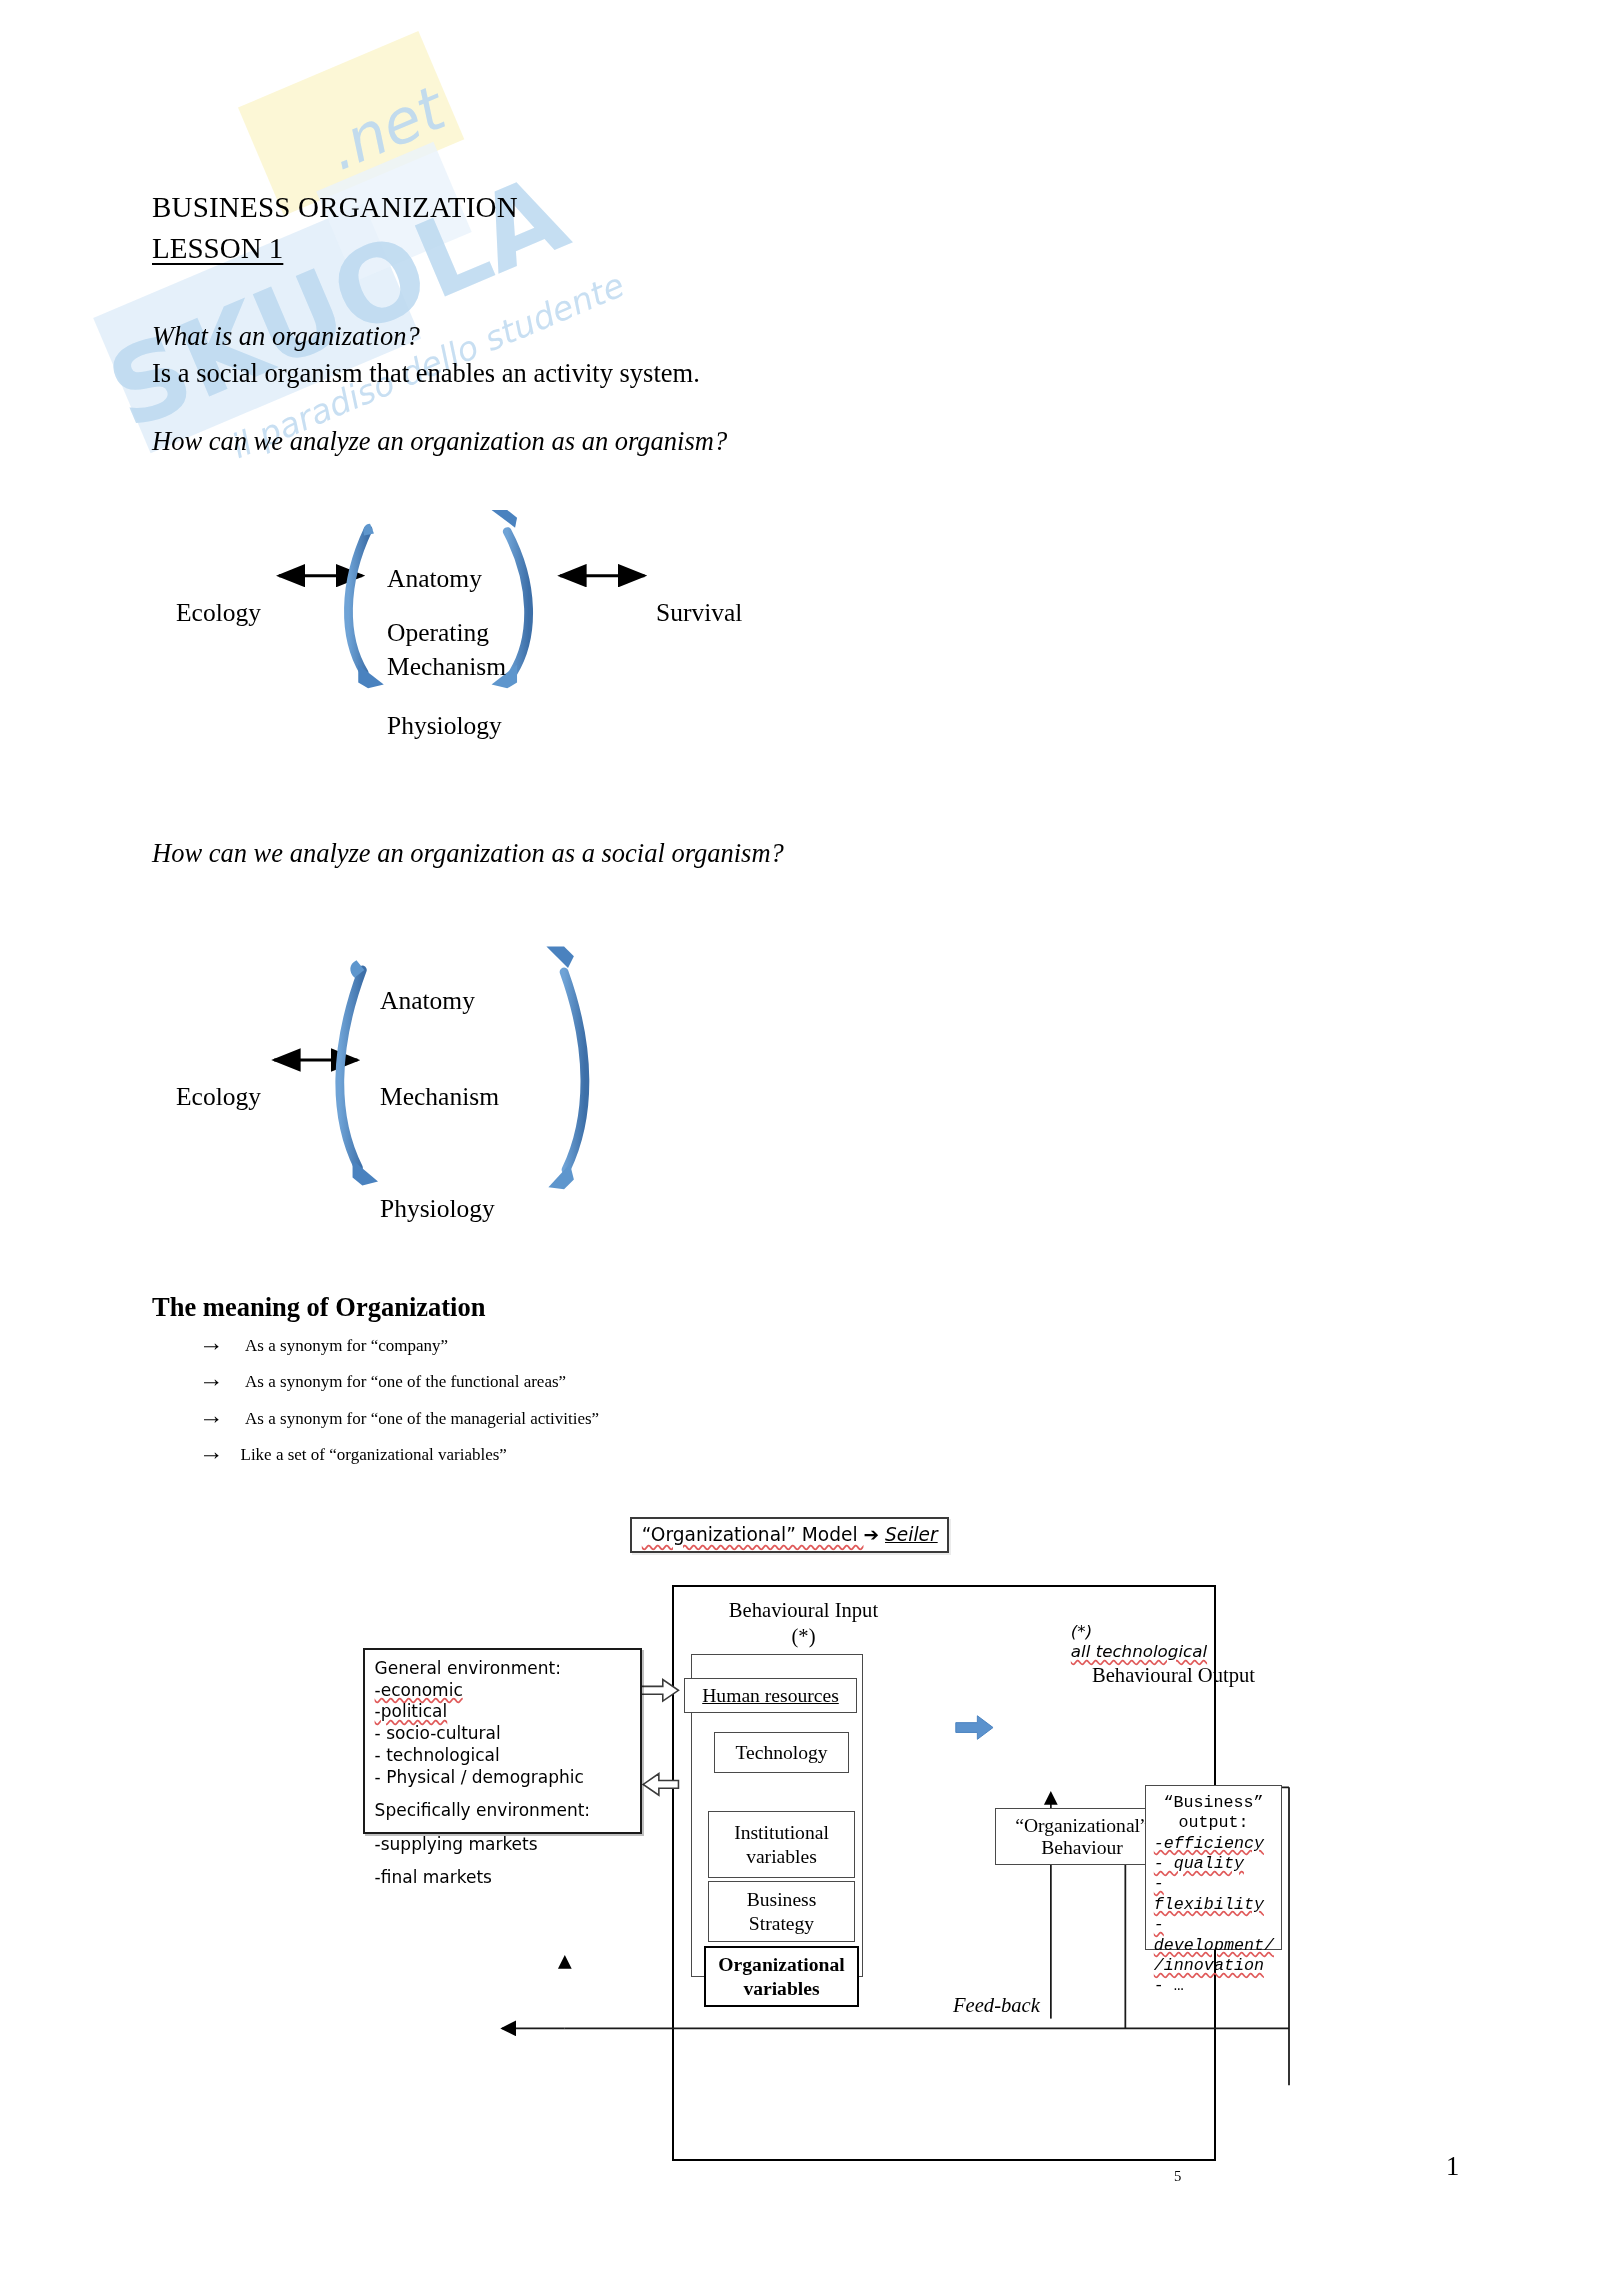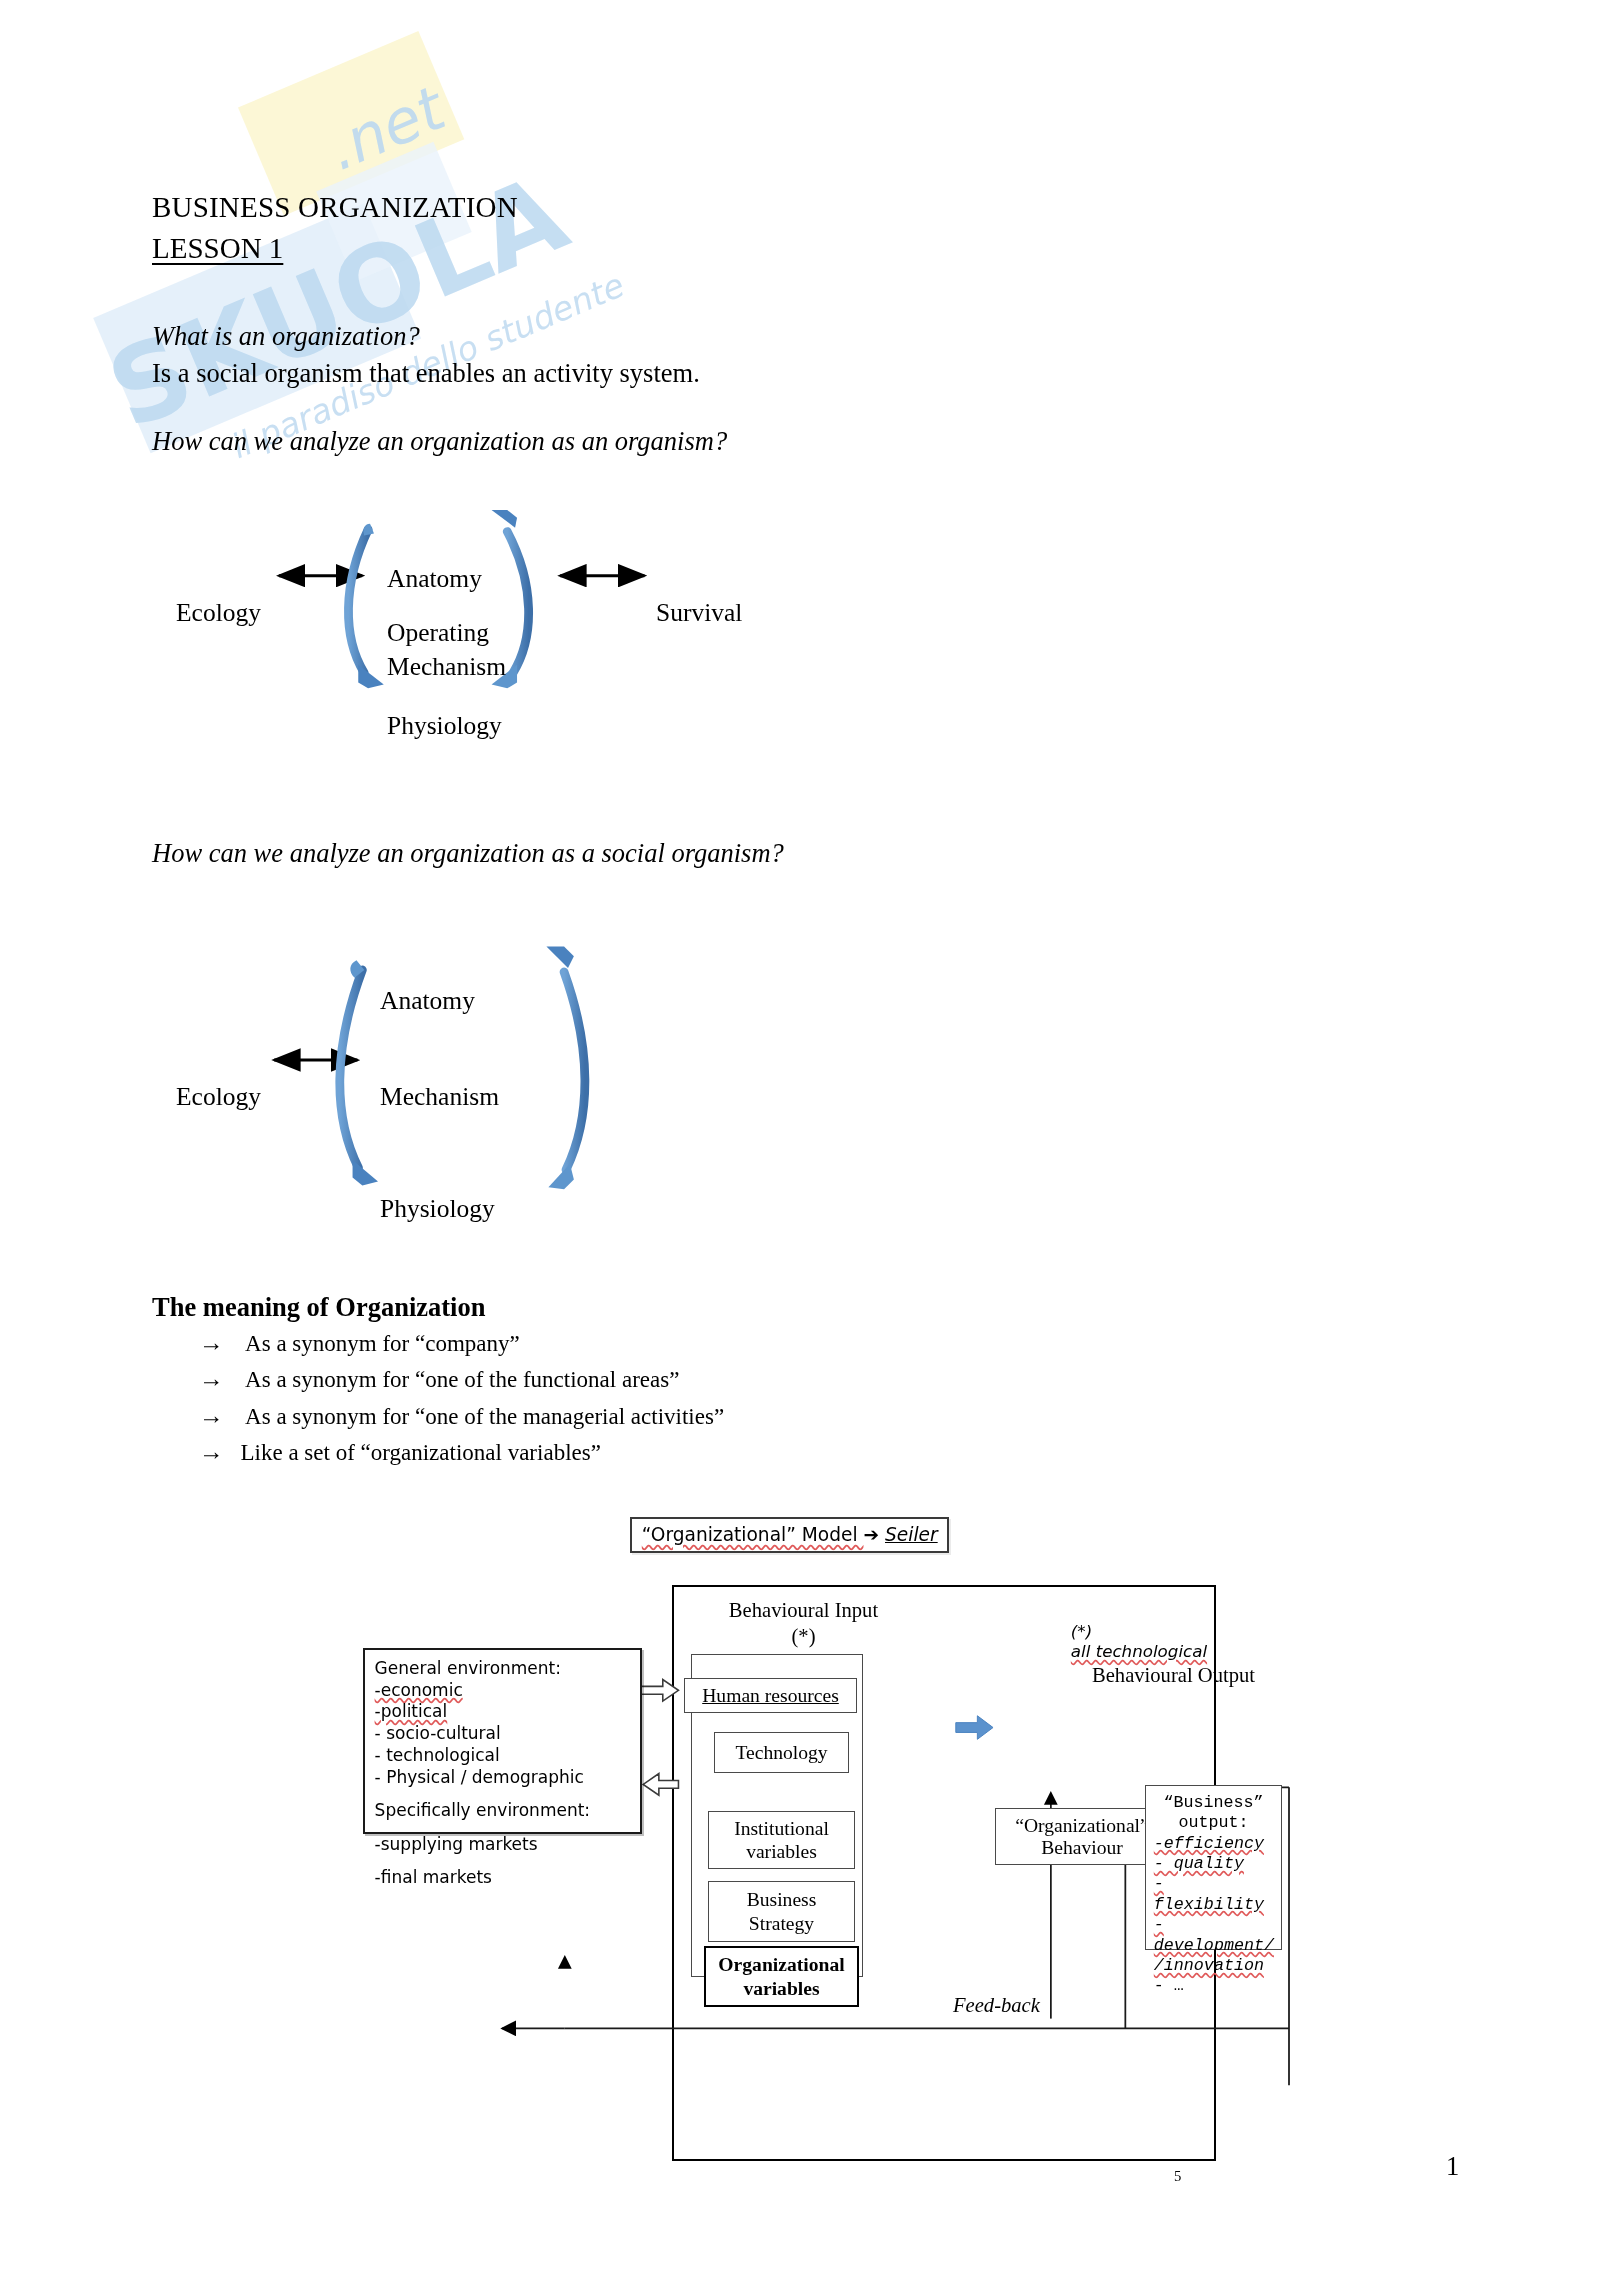--- a/index.html
+++ b/index.html
@@ -41,21 +41,21 @@
     text-decoration: underline;
     text-underline-offset: 4.9px;
   }
   .q {
     font-style: italic;
     font-size: 26.5px;
   }
   .body-line { font-size: 26.5px; }
   .sec-head { font-weight: bold; font-size: 26.5px; }
   .bullet-arrow { font-size: 24.5px; }
-  .bullet-text { font-size: 23px; }
+  .bullet-text { font-size: 17px; }
   .pagenum { font-size: 26.5px; }
 
   
   .diagram { position: absolute; }
   .d-label { position: absolute; font-size: 25.5px; white-space: pre; margin-top: 34px; }
   .d-svg { position: absolute; left: 0; top: 0; }
 
   
   #seiler { position: absolute; }
   .sf { position: absolute; box-sizing: border-box; }
@@ -346,21 +346,21 @@
       <span>(*)</span>
       <u>all technological</u>
     </div>
 
     <div class="sf inputcol" style="left:338px; top:145px; width:172px; height:323px;"></div>
 
     <div class="ibox" style="left:331px; top:169px; width:173px; height:35px;text-decoration:underline;">Human resources</div>
 
     <div class="ibox" style="left:361px; top:223px; width:135px; height:41px;">Technology</div>
 
-    <div class="ibox" style="left:355px; top:302px; width:147px; height:58px; white-space:pre-line;">Institutional
+    <div class="ibox" style="left:355px; top:302px; width:147px; height:67px; white-space:pre-line;">Institutional
 variables</div>
 
     <div class="ibox" style="left:355px; top:372px; width:147px; height:61px; white-space:pre-line;">Business
 Strategy</div>
 
     <div class="ibox strong" style="left:351px; top:437px; width:155px; height:61px; white-space:pre-line;">Organizational
 variables</div>
 
     <div class="obox" style="left:642px; top:299px; width:174px; height:57px; white-space:pre-line;">“Organizational”
 Behaviour</div>

